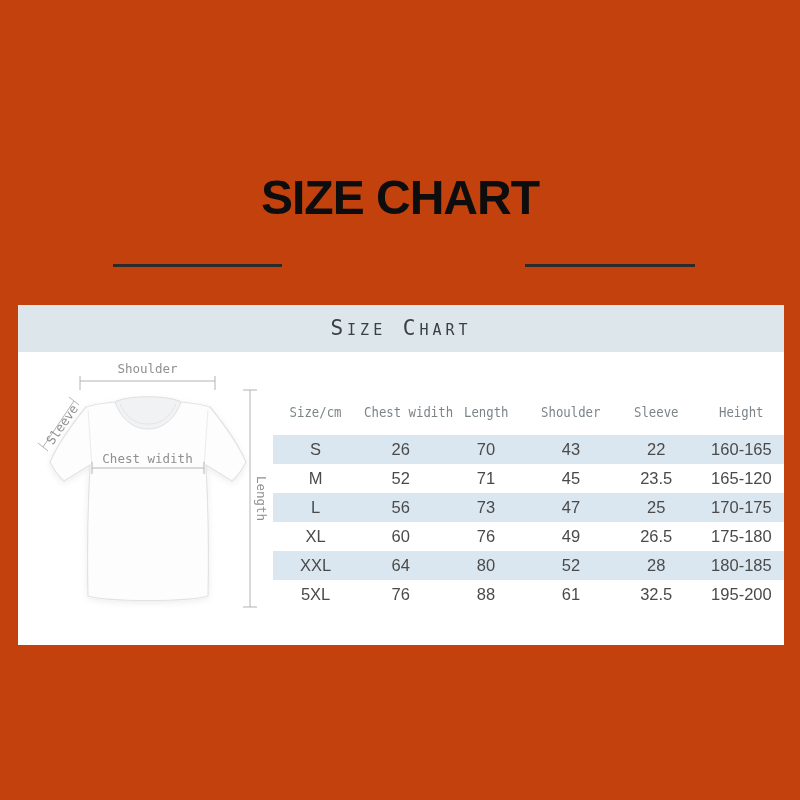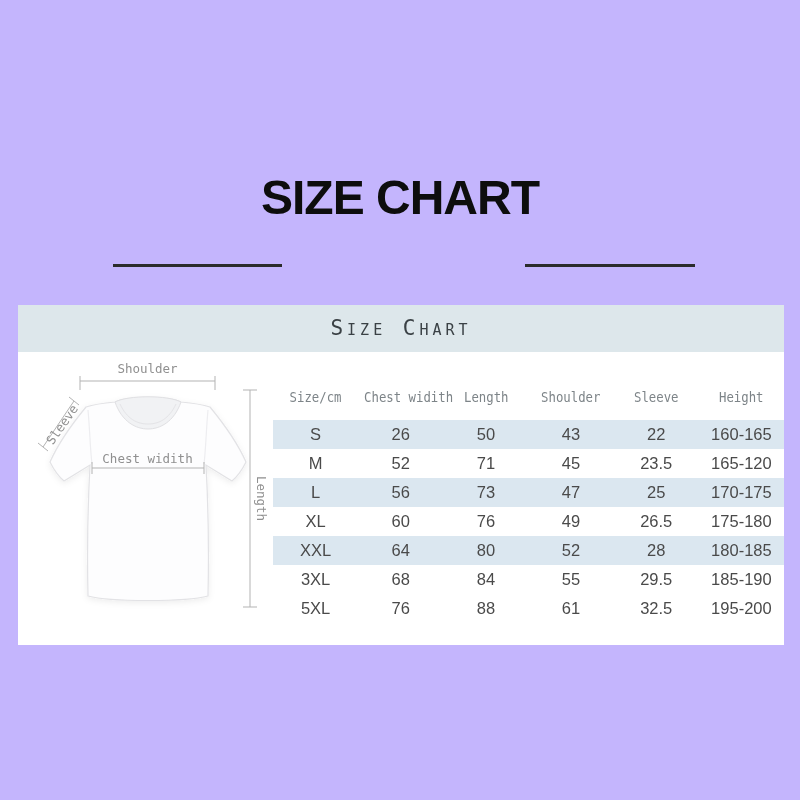--- a/index.html
+++ b/index.html
@@ -1,16 +1,16 @@
 <!DOCTYPE html>
 <html><head>
 <meta charset="utf-8">
 <style>
   html,body{margin:0;padding:0;background:#fff;}
-  #canvas{position:relative;width:800px;height:800px;background:#c4b5fd;overflow:hidden;
+  #canvas{position:relative;width:800px;height:800px;background:#c2410c;overflow:hidden;
           font-family:"Liberation Sans",sans-serif;}
 
   
   .main-title{position:absolute;left:0;top:170px;width:800px;text-align:center;
               font-family:"Liberation Sans",sans-serif;font-weight:700;font-size:48px;
               letter-spacing:-1px;color:#0d0d0d;}
   .divider{position:absolute;top:264px;height:2.5px;background:#2b2b2b;}
   .divider.left{left:113px;width:169px;}
   .divider.right{left:525px;width:170px;}
 
@@ -115,21 +115,21 @@
               <th><span>Length</span></th>
               <th><span>Shoulder</span></th>
               <th><span>Sleeve</span></th>
               <th><span>Height</span></th>
             </tr>
         </thead>
         <tbody>
             <tr class="alt">
               <td>S</td>
               <td>26</td>
-              <td>50</td>
+              <td>70</td>
               <td>43</td>
               <td>22</td>
               <td>160-165</td>
             </tr>
             <tr>
               <td>M</td>
               <td>52</td>
               <td>71</td>
               <td>45</td>
               <td>23.5</td>
@@ -153,28 +153,20 @@
             </tr>
             <tr class="alt">
               <td>XXL</td>
               <td>64</td>
               <td>80</td>
               <td>52</td>
               <td>28</td>
               <td>180-185</td>
             </tr>
             <tr>
-              <td>3XL</td>
-              <td>68</td>
-              <td>84</td>
-              <td>55</td>
-              <td>29.5</td>
-              <td>185-190</td>
-            </tr>
-            <tr>
               <td>5XL</td>
               <td>76</td>
               <td>88</td>
               <td>61</td>
               <td>32.5</td>
               <td>195-200</td>
             </tr>
           </tbody>
       </table>
 

